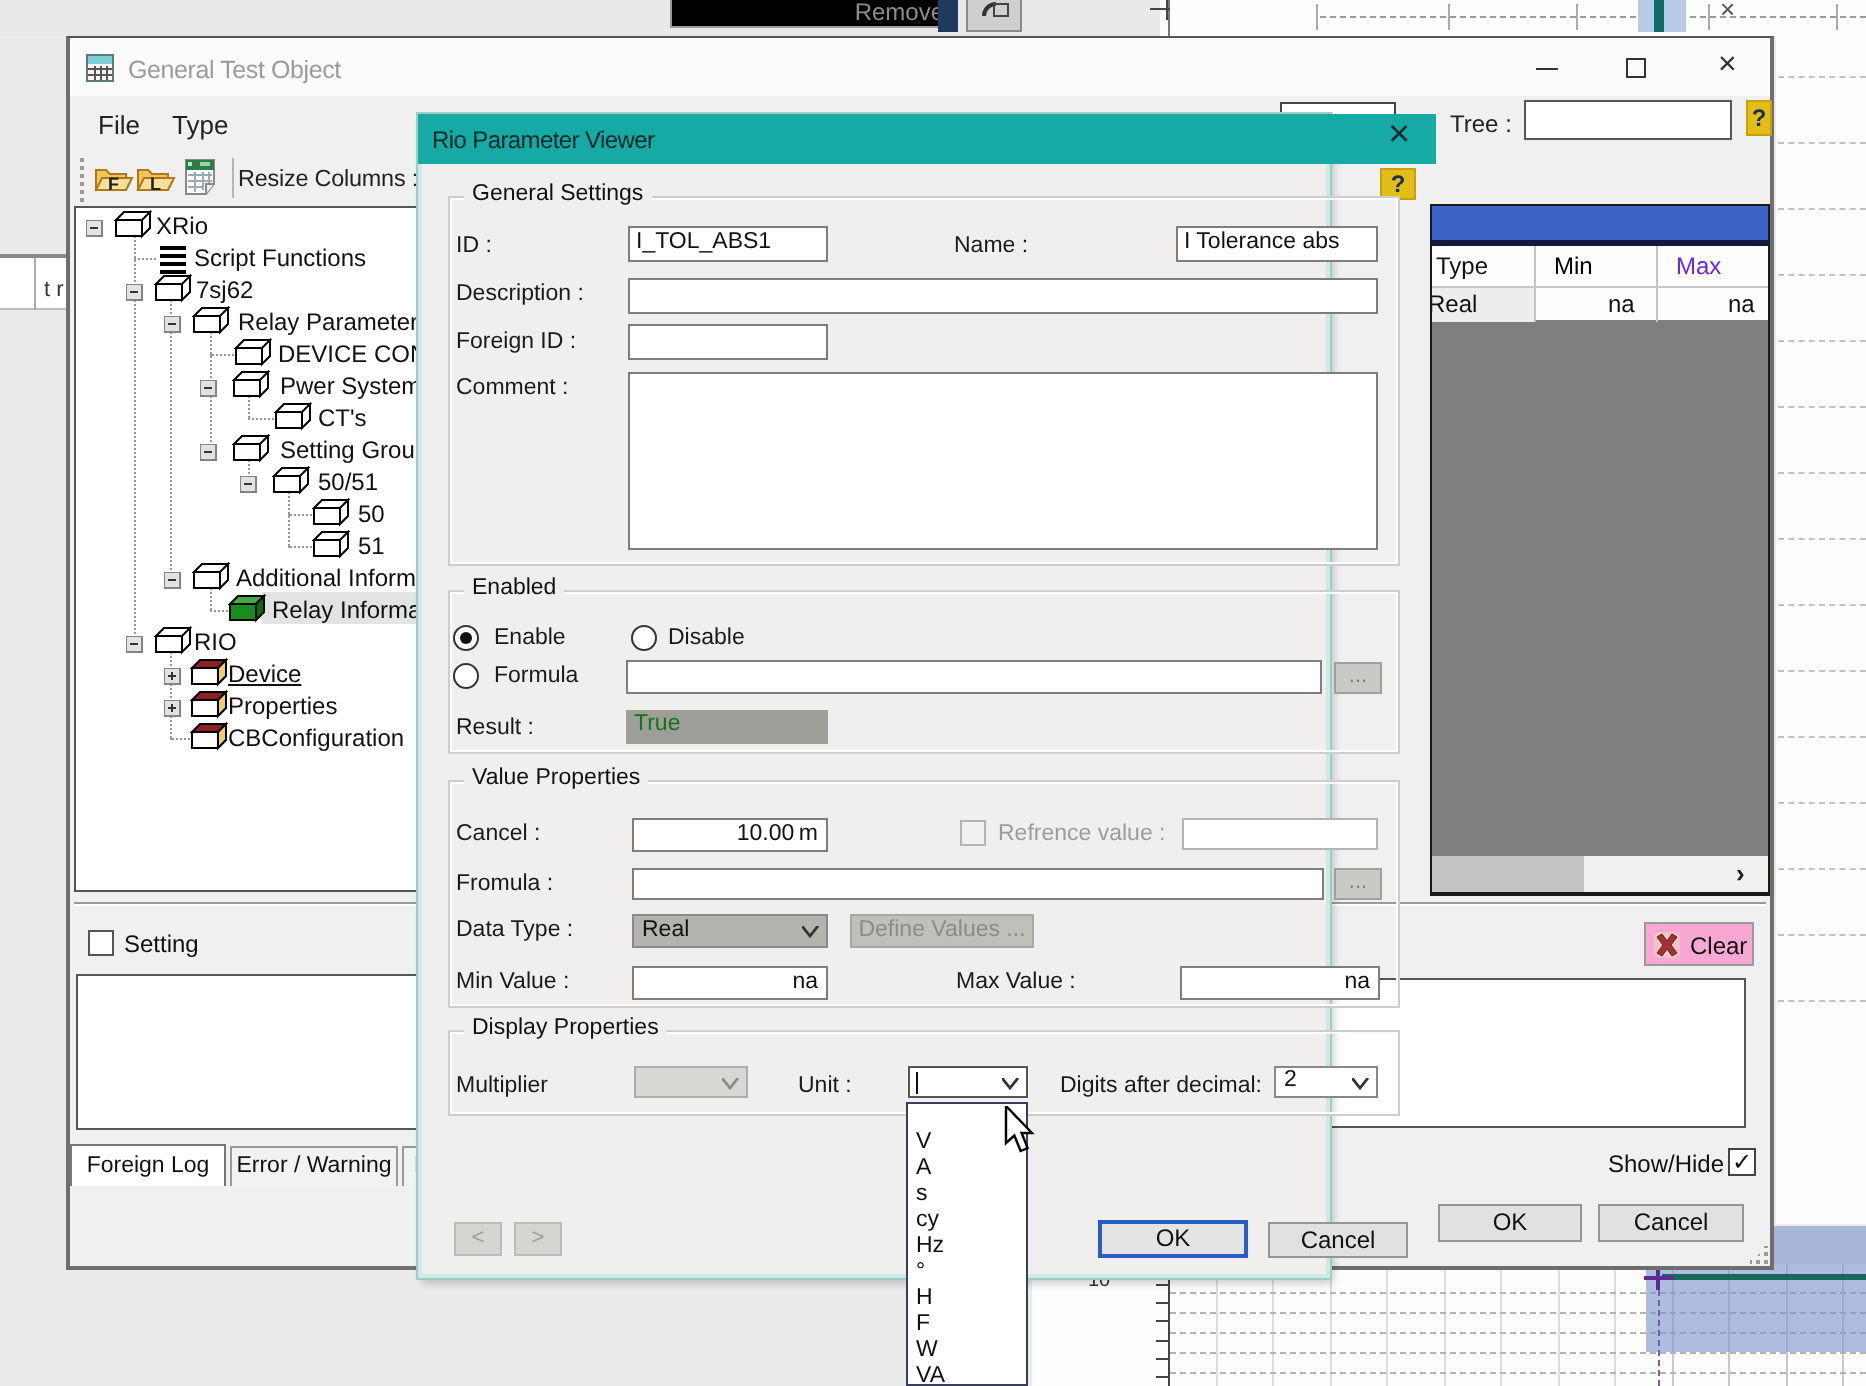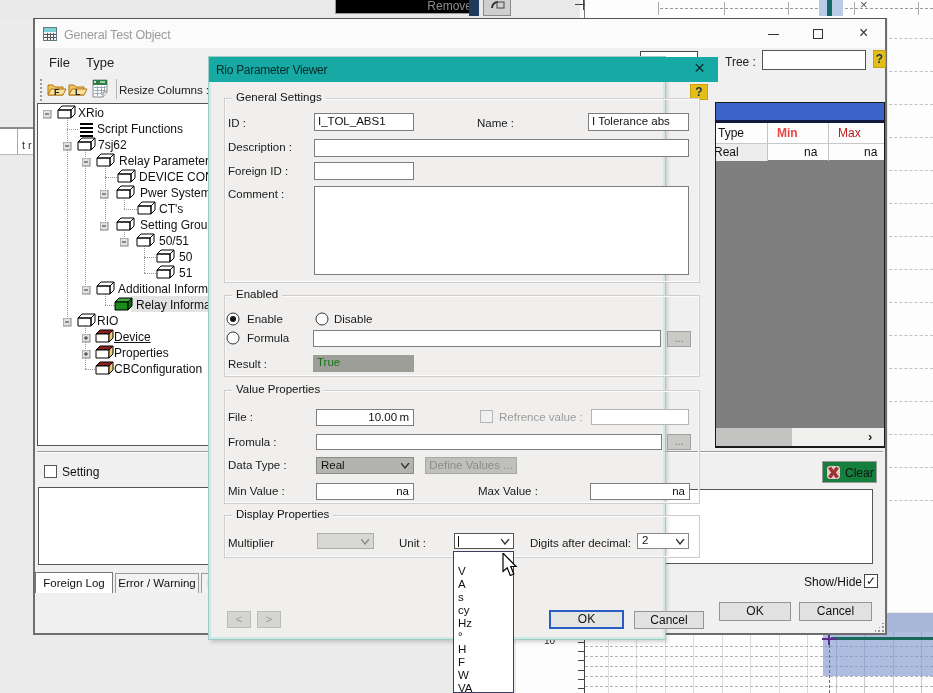--- a/index.html
+++ b/index.html
@@ -306,22 +306,22 @@
           <path d="M14 5 L18 1 L18 9 L14 13 Z" fill="#f2cc74" stroke="#000"></path>
         </svg></div>
     <div class="abs" style="left:77px;top:259px;">CBConfiguration</div>
   </div>
 
   <div class="abs" id="tablepanel" style="left:680px;top:83px;width:170px;height:346px;border:1px solid #1a1a1a;border-bottom:2px solid #1a1a1a;background:#7f7f7f;overflow:hidden;">
     <div class="abs" style="left:0;top:0;width:168px;height:17px;background:#3c63c8;"></div>
     <div class="abs" style="left:0;top:17px;width:168px;height:3px;background:#11193f;"></div>
     <div class="abs" style="left:0;top:20px;width:168px;height:20px;background:#fdfdfd;">
       <div class="abs" style="left:2px;top:3px;font-size:12px;color:#111;">Type</div>
-      <div class="abs" style="left:61px;top:3px;font-size:12px;color:#ef4444;font-weight:bold;">Min</div>
-      <div class="abs" style="left:122px;top:3px;font-size:12px;color:#b91c1c;">Max</div>
+      <div class="abs" style="left:61px;top:3px;font-size:12px;color:#000000;">Min</div>
+      <div class="abs" style="left:122px;top:3px;font-size:12px;color:#6d28d9;">Max</div>
       <div class="abs" style="left:51px;top:0;width:1px;height:20px;background:#c4c4c4;"></div>
       <div class="abs" style="left:112px;top:0;width:1px;height:20px;background:#c4c4c4;"></div>
     </div>
     <div class="abs" style="left:0;top:40px;width:168px;height:17px;background:#fdfdfd;border-top:1px solid #c8c8c8;">
       <div class="abs" style="left:0;top:0;width:51px;height:17px;background:#ededed;"></div>
       <div class="abs" style="left:-2px;top:1px;font-size:12px;color:#111;">Real</div>
       <div class="abs" style="left:88px;top:1px;width:18px;font-size:12px;color:#111;">na</div>
       <div class="abs" style="left:148px;top:1px;width:18px;font-size:12px;color:#111;">na</div>
       <div class="abs" style="left:51px;top:0;width:1px;height:17px;background:#c4c4c4;"></div>
       <div class="abs" style="left:112px;top:0;width:1px;height:17px;background:#c4c4c4;"></div>
@@ -332,21 +332,21 @@
     </div>
   </div>
 
   <div class="abs" id="bottompanel" style="left:0;top:432px;width:850px;height:179px;">
     <div class="abs" style="left:2px;top:0;width:846px;height:1px;background:#9a9a9a;"></div>
     <div class="abs" style="left:2px;top:1px;width:846px;height:1px;background:#fff;"></div>
     <div class="abs" style="left:9px;top:14px;width:13px;height:13px;background:#fff;border:1px solid #555;"></div>
     <div class="abs" style="left:27px;top:14px;font-size:12px;color:#111;">Setting</div>
     <div class="abs" style="left:3px;top:36px;width:422px;height:78px;background:#fff;border:1px solid #555;"></div>
     <div class="abs" style="left:425px;top:38px;width:413px;height:75px;background:#fff;border:1px solid #555;"></div>
-    <div class="abs" style="left:787px;top:10px;width:55px;height:22px;background:#15803d;border:1px solid #9a9a9a;">
+    <div class="abs" style="left:787px;top:10px;width:55px;height:22px;background:#f9a8d4;border:1px solid #9a9a9a;">
       <div class="abs" style="left:4px;top:4px;width:13px;height:13px;background:#f2c6c6;border-radius:3px;"></div>
       <svg class="abs" style="left:4px;top:4px;" width="13" height="13">
           <path d="M1.5 2.5 L4 1 L6.5 4.5 L9 1 L11.5 2.5 L8.5 6.5 L11.5 10.5 L9 12 L6.5 8.5 L4 12 L1.5 10.5 L4.5 6.5 Z" fill="#a03434" stroke="#6e1a1a" stroke-width="0.5"></path>
         </svg>
       <div class="abs" style="left:22px;top:4px;font-size:12px;color:#111;">Clear</div>
     </div>
 
     <div class="abs" style="left:0;top:121px;width:78px;height:21px;background:#fff;border:1px solid #777;border-bottom:none;font-size:11.5px;color:#111;text-align:center;line-height:20px;">Foreign Log</div>
     <div class="abs" style="left:80px;top:122px;width:84px;height:20px;background:#f2f2f2;border:1px solid #999;border-bottom:none;font-size:11.5px;color:#111;text-align:center;line-height:19px;">Error / Warning</div>
     <div class="abs" style="left:166px;top:122px;width:40px;height:20px;background:#f2f2f2;border:1px solid #999;border-bottom:none;font-size:11.5px;color:#111;text-align:left;padding-left:5px;line-height:19px;">Formula</div>
@@ -405,21 +405,21 @@
         <circle cx="7" cy="7" r="6" fill="#fff" stroke="#333"></circle>
       </svg>
     <div class="abs lbl" style="left:36px;top:273px;">Formula</div>
     <div class="abs field" style="left:102px;top:271px;width:348px;height:17px;"></div>
     <div class="abs" style="left:456px;top:272px;width:24px;height:16px;background:#c9c9c6;border:1px solid #a0a0a0;color:#7e7e7e;font-size:11px;text-align:center;line-height:13px;">...</div>
     <div class="abs lbl" style="left:17px;top:299px;">Result :</div>
     <div class="abs" style="left:102px;top:296px;width:101px;height:17px;background:#9e9e98;font-size:11.5px;color:#15731a;padding:1px 4px;">True</div>
 
     <div class="abs" style="left:13px;top:331px;width:476px;height:114px;border:1px solid #cdcdcd;box-shadow:inset 0 0 0 1px #fcfcfc;"></div>
     <div class="abs" style="left:21px;top:324px;background:#f0efee;padding:0 4px;font-size:11.5px;color:#111;">Value Properties</div>
-    <div class="abs lbl" style="left:17px;top:352px;">File :</div>
+    <div class="abs lbl" style="left:17px;top:352px;">Cancel :</div>
     <div class="abs field" style="left:105px;top:350px;width:98px;height:17px;text-align:right;padding:1px 4px;">10.00 m</div>
     <div class="abs" style="left:269px;top:351px;width:13px;height:13px;background:#f0f0f0;border:1px solid #b4b4b4;"></div>
     <div class="abs lbl" style="left:288px;top:352px;color:#9c9c9c;">Refrence value :</div>
     <div class="abs" style="left:380px;top:350px;width:98px;height:16px;background:#fff;border:1px solid #b4b4b4;"></div>
     <div class="abs lbl" style="left:17px;top:377px;">Fromula :</div>
     <div class="abs field" style="left:105px;top:375px;width:346px;height:16px;"></div>
     <div class="abs" style="left:456px;top:375px;width:24px;height:16px;background:#c9c9c6;border:1px solid #a0a0a0;color:#7e7e7e;font-size:11px;text-align:center;line-height:13px;">...</div>
     <div class="abs lbl" style="left:17px;top:400px;">Data Type :</div>
     <div class="abs" style="left:105px;top:398px;width:98px;height:17px;background:#b3b3b0;border:1px solid #8a8a8a;font-size:11.5px;color:#111;padding:1px 4px;">Real
       <svg class="abs" style="right:3px;top:5px;" width="9" height="6">

